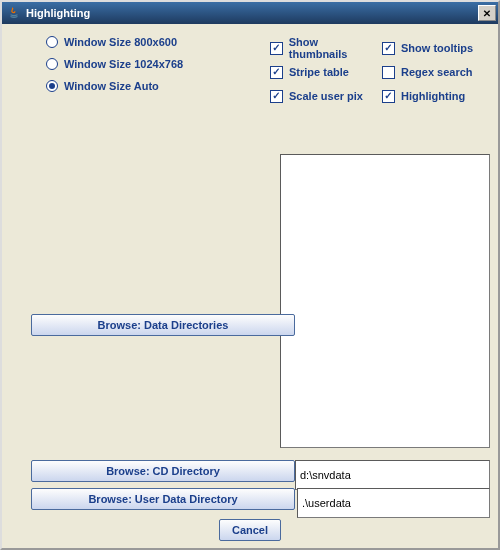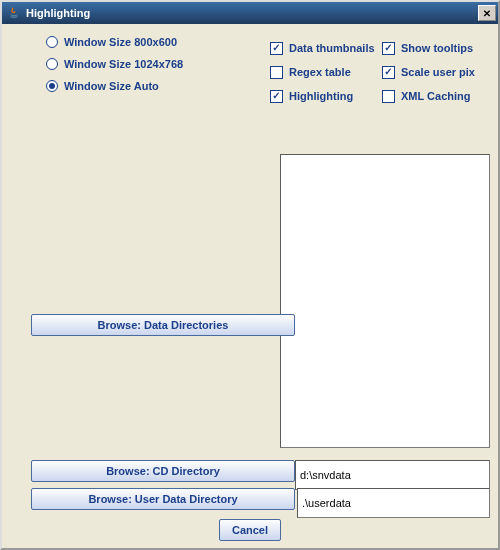--- a/index.html
+++ b/index.html
@@ -196,41 +196,41 @@
         </div>
         <div class="radioitem selected">
           <span class="radio"></span>
           <span>Window Size Auto</span>
         </div>
       </div>
 
       <div class="checks">
         <div class="checkitem">
           <span class="checkbox checked"></span>
-          <span>Data thumbnails</span>
+          <span>Show thumbnails</span>
         </div>
         <div class="checkitem">
           <span class="checkbox checked"></span>
           <span>Show tooltips</span>
         </div>
         <div class="checkitem">
+          <span class="checkbox checked"></span>
+          <span>Stripe table</span>
+        </div>
+        <div class="checkitem">
           <span class="checkbox"></span>
-          <span>Regex table</span>
+          <span>Regex search</span>
         </div>
         <div class="checkitem">
           <span class="checkbox checked"></span>
           <span>Scale user pix</span>
         </div>
         <div class="checkitem">
           <span class="checkbox checked"></span>
           <span>Highlighting</span>
-        </div>
-        <div class="checkitem">
-          <span class="checkbox"></span>
-          <span>XML Caching</span>
         </div>
       </div>
     </div>
 
     <div class="listarea"></div>
 
     <div class="btn wide browse-data-btn">
       <span>Browse: Data Directories</span>
     </div>
 

